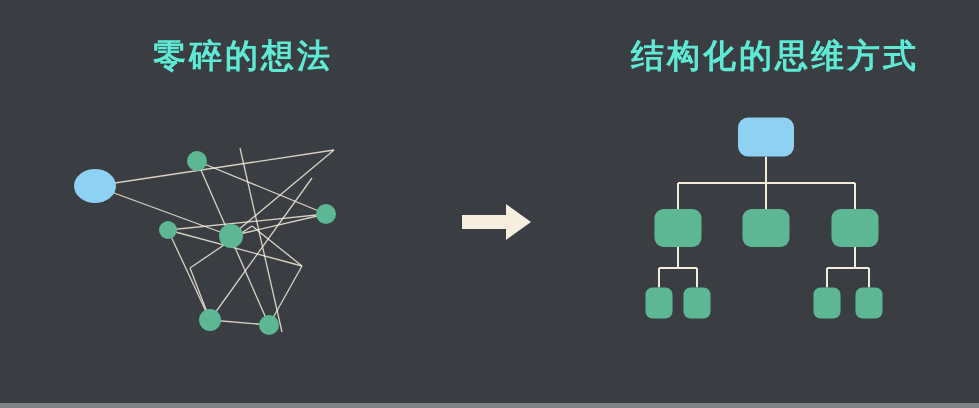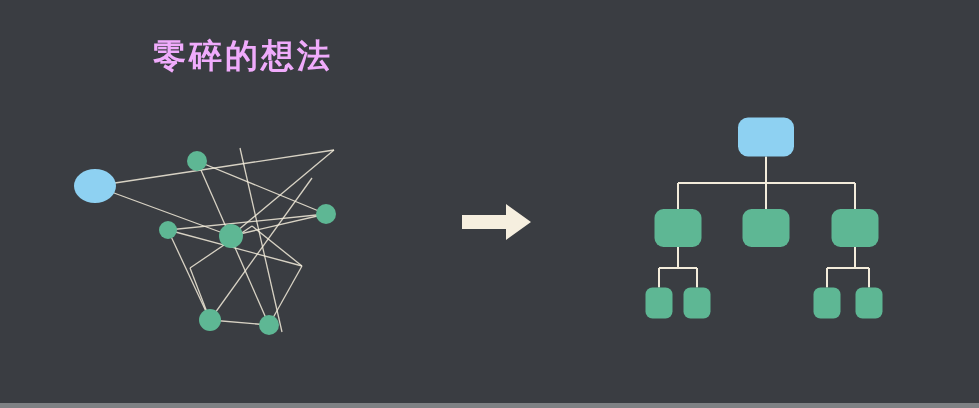--- a/index.html
+++ b/index.html
@@ -12,21 +12,21 @@
     width: 979px;
     height: 408px;
     background: #3a3d42;
     overflow: hidden;
     font-family: "DejaVu Sans", "Liberation Sans", sans-serif;
   }
   .title {
     position: absolute;
     top: 34px;
     transform: translateX(-50%);
-    color: #f0abfc;
+    color: #5eead4;
     font-size: 33px;
     font-weight: 700;
     letter-spacing: 3px;
     white-space: nowrap;
     user-select: none;
   }
   .title-left  { left: 243px; }
   .title-right { left: 775px; }
   #diagram-svg {
     position: absolute;
@@ -40,20 +40,21 @@
     width: 100%;
     height: 5px;
     background: #7e8184;
   }
 </style>
 </head>
 <body>
 
 <div class="canvas">
   <div class="title title-left">零碎的想法</div>
+  <div class="title title-right">结构化的思维方式</div>
   <svg id="diagram-svg" width="979" height="408">
       <line x1="95" y1="186" x2="334" y2="150" stroke="#f3ecdb" stroke-width="1.3" stroke-opacity="0.85"></line>
       <line x1="334" y1="150" x2="231" y2="236" stroke="#f3ecdb" stroke-width="1.3" stroke-opacity="0.85"></line>
       <line x1="197" y1="161" x2="269" y2="325" stroke="#f3ecdb" stroke-width="1.3" stroke-opacity="0.85"></line>
       <line x1="197" y1="161" x2="326" y2="214" stroke="#f3ecdb" stroke-width="1.3" stroke-opacity="0.85"></line>
       <line x1="326" y1="214" x2="168" y2="230" stroke="#f3ecdb" stroke-width="1.3" stroke-opacity="0.85"></line>
       <line x1="168" y1="230" x2="210" y2="320" stroke="#f3ecdb" stroke-width="1.3" stroke-opacity="0.85"></line>
       <line x1="210" y1="320" x2="312" y2="178" stroke="#f3ecdb" stroke-width="1.3" stroke-opacity="0.85"></line>
       <line x1="231" y1="236" x2="326" y2="214" stroke="#f3ecdb" stroke-width="1.3" stroke-opacity="0.85"></line>
       <line x1="190" y1="268" x2="210" y2="320" stroke="#f3ecdb" stroke-width="1.3" stroke-opacity="0.85"></line>

